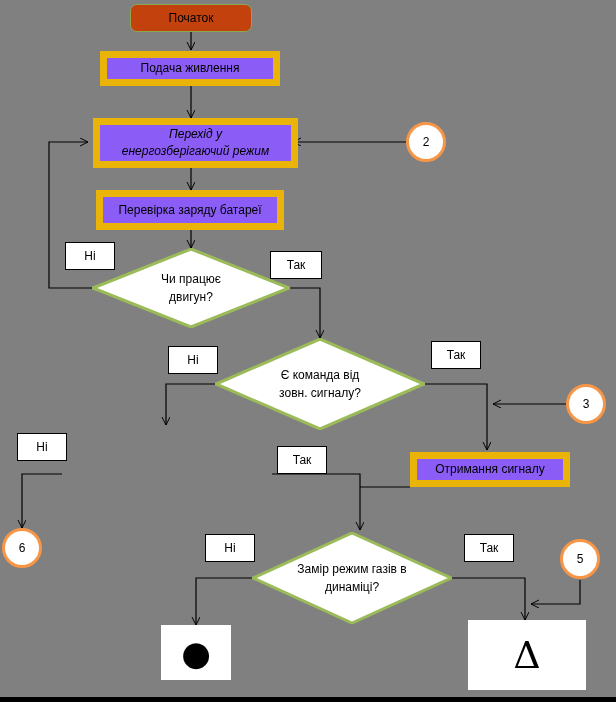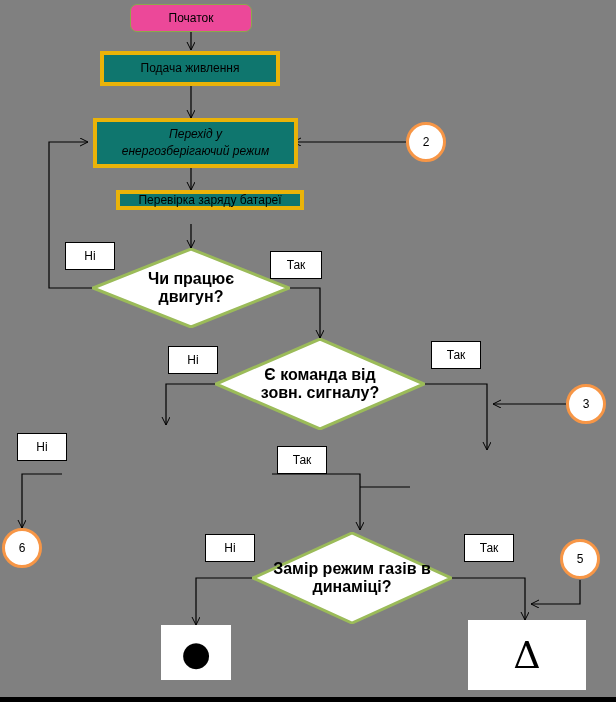--- a/index.html
+++ b/index.html
@@ -21,28 +21,28 @@
     align-items:center;
     justify-content:center;
     text-align:center;
     color:#000;
     font-size:12px;
     line-height:17px;
     white-space:pre-line;
   }
   
   .terminator{
-    background:#ec4899;
+    background:#c2410c;
     border:1px solid #8aa84c;
     border-radius:7px;
   }
   
   .process{
-    background:#0f766e;
-    border:4px solid #eab308;
+    background:#8b5cf6;
+    border:7px solid #eab308;
   }
   
   .label-box{
     background:#FFFFFF;
     border:1px solid #000000;
     font-size:12px;
   }
   
   .plain-box{
     background:#FFFFFF;
@@ -58,24 +58,23 @@
   
   .decision{
     position:absolute;
   }
   .decision svg{position:absolute;left:0;top:0;}
   .decision .dtext{
     position:absolute;left:0;top:0;
     width:100%;height:100%;
     display:flex;align-items:center;justify-content:center;
     text-align:center;
-    font-size:16px;line-height:18px;
+    font-size:12px;line-height:18px;
     white-space:pre-line;
     color:#000;
-    font-weight:bold;
   }
   .glyph{
     font-family:"DejaVu Sans", sans-serif;
     color:#000;
   }
   .glyph-ball{font-size:34px;line-height:34px;}
   .glyph-delta{font-size:38px;line-height:38px;font-family:"DejaVu Serif", serif;}
   .bottom-bar{
     position:absolute;left:0;top:697px;width:616px;height:5px;
     background:#000000;
@@ -128,39 +127,40 @@
     </g>
   </svg>
 
   <div class="node terminator" style="left:130px;top:4px;width:122px;height:28px;">Початок</div>
 
   <div class="node process" style="left:100px;top:51px;width:180px;height:35px;">Подача живлення</div>
 
   <div class="node process" style="left:93px;top:118px;width:205px;height:50px;font-style:italic;">Перехід у
 енергозберігаючий режим</div>
 
-  <div class="node process" style="left:96px;top:190px;width:188px;height:20px;margin-left:20px;">Перевірка заряду батареї</div>
+  <div class="node process" style="left:96px;top:190px;width:188px;height:40px;">Перевірка заряду батареї</div>
 
   <div class="decision" style="left:92px;top:248px;width:198px;height:80px;">
     <svg width="198" height="80" viewBox="0 0 198 80" xmlns="http://www.w3.org/2000/svg">
       <polygon points="99,1 197,40 99,79 1,40" fill="#FFFFFF" stroke="#9BBB59" stroke-width="3"></polygon>
     </svg>
     <div class="dtext">Чи працює
 двигун?</div>
   </div>
 
   <div class="decision" style="left:215px;top:338px;width:210px;height:92px;">
     <svg width="210" height="92" viewBox="0 0 210 92" xmlns="http://www.w3.org/2000/svg">
       <polygon points="105,1 209,46 105,91 1,46" fill="#FFFFFF" stroke="#9BBB59" stroke-width="3"></polygon>
     </svg>
     <div class="dtext">Є команда від
 зовн. сигналу?</div>
   </div>
 
 
+  <div class="node process" style="left:410px;top:452px;width:160px;height:35px;">Отримання сигналу</div>
 
   <div class="decision" style="left:252px;top:532px;width:200px;height:92px;">
     <svg width="200" height="92" viewBox="0 0 200 92" xmlns="http://www.w3.org/2000/svg">
       <polygon points="100,1 199,46 100,91 1,46" fill="#FFFFFF" stroke="#9BBB59" stroke-width="3"></polygon>
     </svg>
     <div class="dtext">Замір режим газів в
 динаміці?</div>
   </div>
 
   <div class="node plain-box" style="left:161px;top:625px;width:70px;height:55px;">

